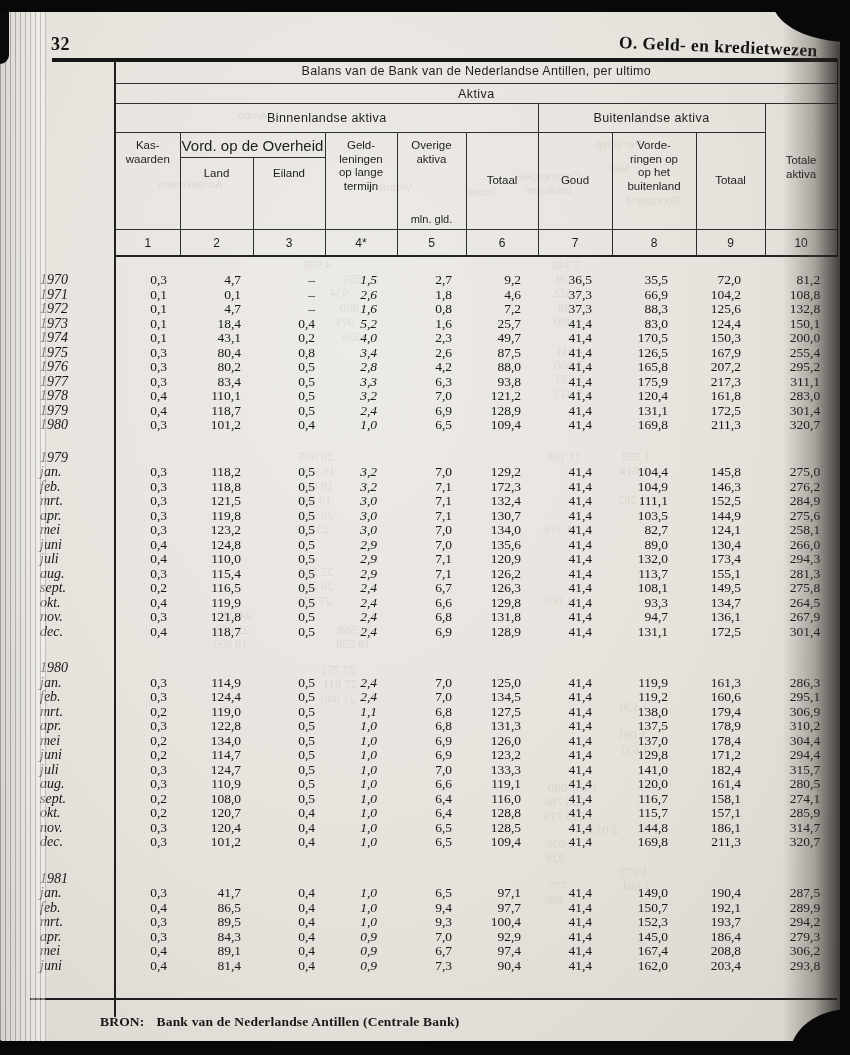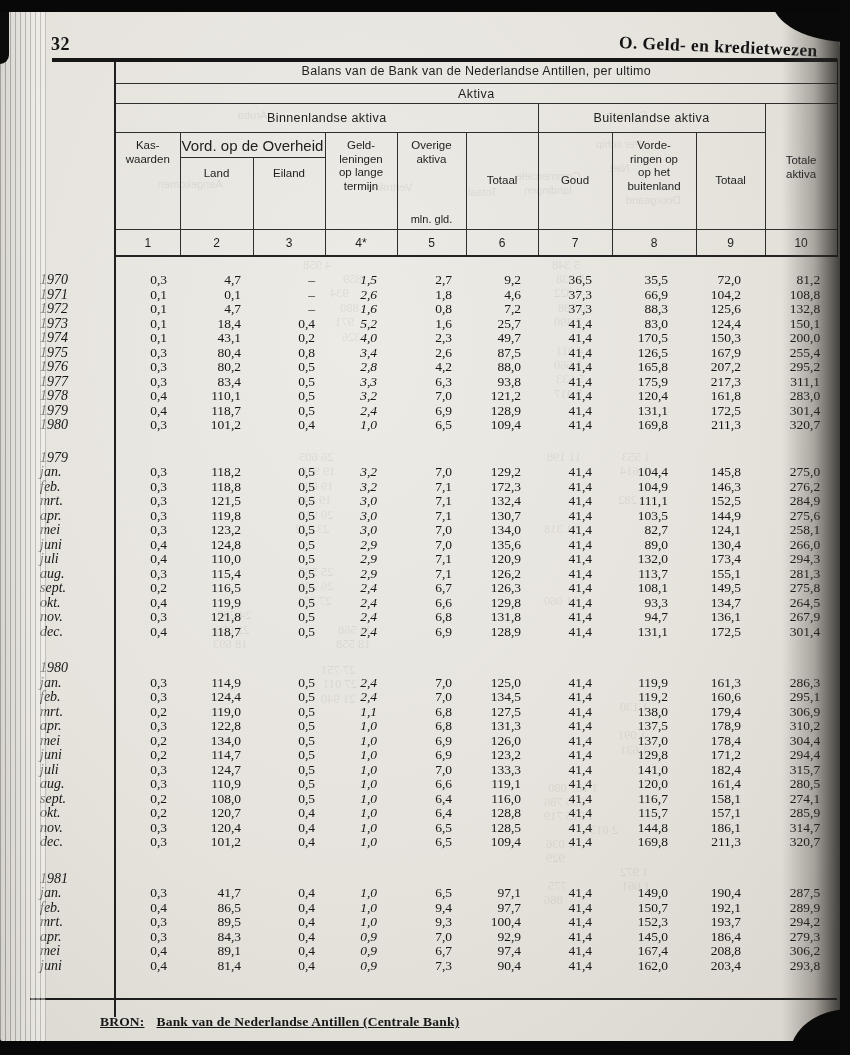--- a/index.html
+++ b/index.html
@@ -85,21 +85,21 @@
   tr.section-row td{padding-top:22px;}
   tr.section-row.sr-first td{padding-top:18px;}
   tr.filler-row td{height:44px;}
   td.d0{padding-right:13px;} td.d1{padding-right:12px;} td.d2{padding-right:10px;}
   td.d3{padding-right:20px;font-style:italic;} td.d4{padding-right:14px;} td.d5{padding-right:17px;}
   td.d6{padding-right:20px;} td.d7{padding-right:28px;} td.d8{padding-right:24px;}
   td.d9{padding-right:17px;}
 
   .source-line{
     position:absolute;left:100px;top:1002px;z-index:3;
-    font:bold 13.5px "Liberation Serif",serif;color:#171717;letter-spacing:.2px;text-decoration:underline;
+    font:bold 13.5px "Liberation Serif",serif;color:#171717;letter-spacing:.2px;
   }
   .source-line .bron{margin-right:12px;}
 
   .ghost-layer{position:absolute;left:0;top:0;width:850px;height:1055px;z-index:1;pointer-events:none;}
   .ghost-layer span{position:absolute;transform:scaleX(-1);color:#4a483f;opacity:.09;white-space:nowrap;}
   .ghost-layer span.gw{font-family:"Liberation Sans",sans-serif;font-size:11px;}
   .ghost-layer span.gn{font-family:"Liberation Serif",serif;font-size:12.5px;}
 </style>
 </head>
 <body>

